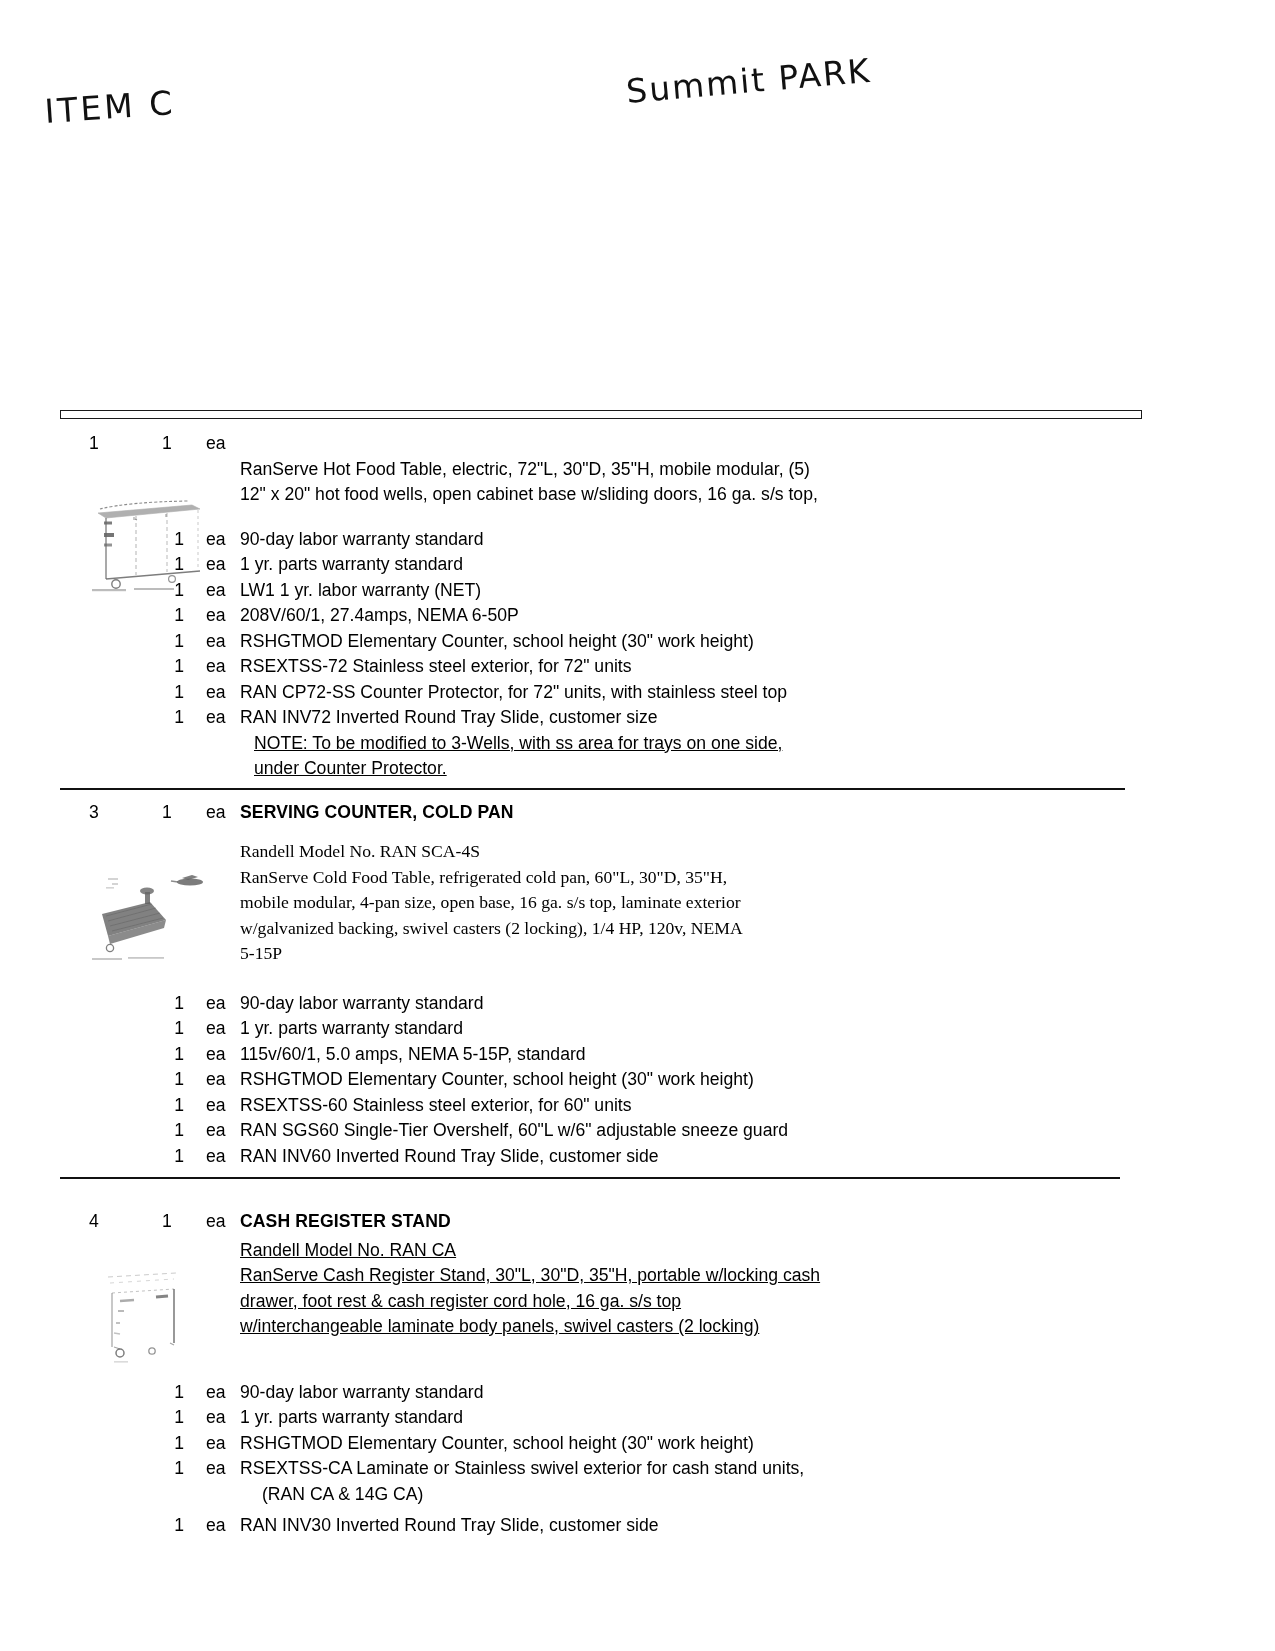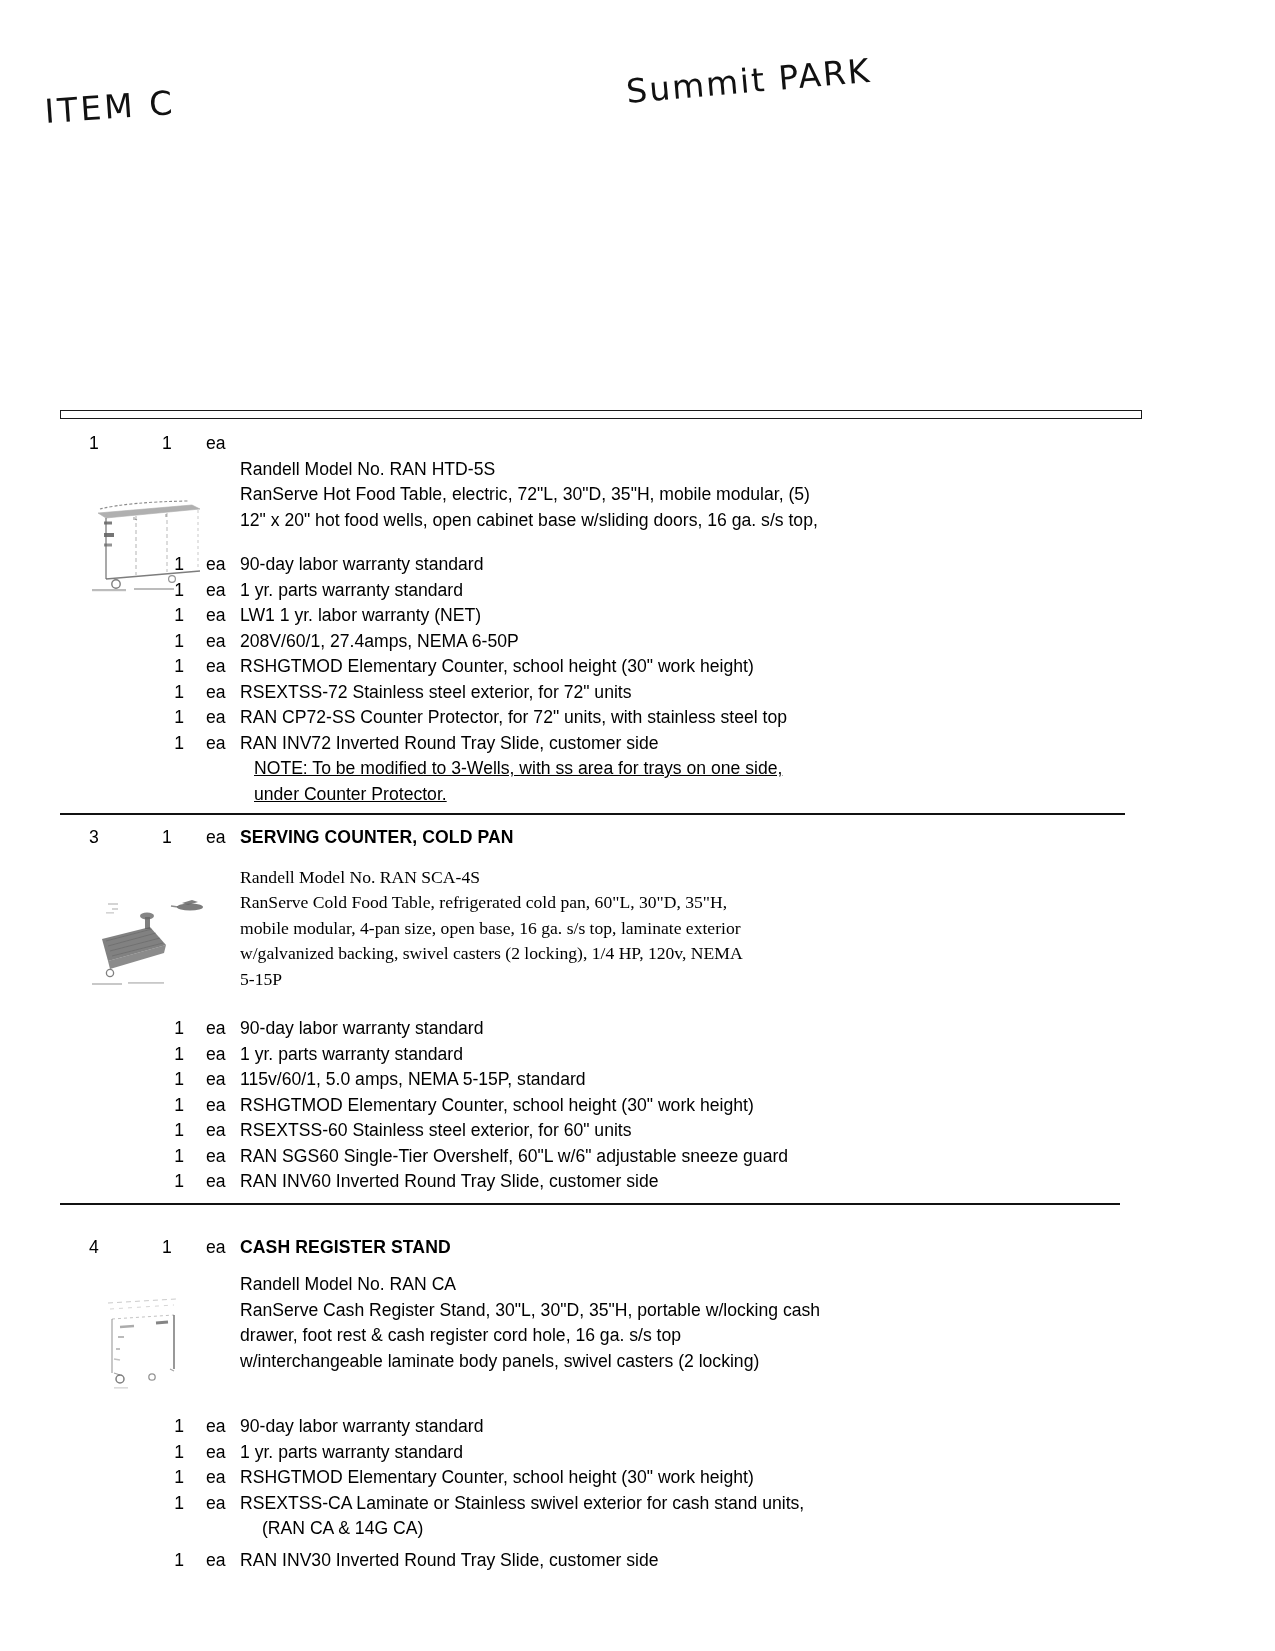--- a/index.html
+++ b/index.html
@@ -174,21 +174,20 @@
         </svg>
       </div>
 
       <div class="row">
         <div class="c-line">1</div>
         <div class="c-qty">1</div>
         <div class="c-uom">ea</div>
       </div>
 
       <div class="desc-body">
-        <div class="ln">Randell Model No. RAN HTD-5S</div>
         <div class="ln">RanServe Hot Food Table, electric, 72"L, 30"D, 35"H, mobile modular, (5)</div>
         <div class="ln">12" x 20" hot food wells, open cabinet base w/sliding doors, 16 ga. s/s top,</div>
       </div>
 
       <div class="opt-list">
         <div class="opt-row">
           <div class="o-qty">1</div>
           <div class="o-uom">ea</div>
           <div class="o-txt">90-day labor warranty standard</div>
         </div>
@@ -218,21 +217,21 @@
           <div class="o-txt">RSEXTSS-72 Stainless steel exterior, for 72" units</div>
         </div>
         <div class="opt-row">
           <div class="o-qty">1</div>
           <div class="o-uom">ea</div>
           <div class="o-txt">RAN CP72-SS Counter Protector, for 72" units, with stainless steel top</div>
         </div>
         <div class="opt-row">
           <div class="o-qty">1</div>
           <div class="o-uom">ea</div>
-          <div class="o-txt">RAN INV72 Inverted Round Tray Slide, customer side</div>
+          <div class="o-txt">RAN INV72 Inverted Round Tray Slide, customer size</div>
         </div>
         <div class="opt-row">
           <div class="o-qty"></div>
           <div class="o-uom"></div>
           <div class="o-txt">
             <span class="note-ind">NOTE: To be modified to 3-Wells, with ss area for trays on one side,</span>
             <span class="note-ind">under Counter Protector.</span>
           </div>
         </div>
       </div>
@@ -354,21 +353,21 @@
         </svg>
       </div>
 
       <div class="row">
         <div class="c-line">4</div>
         <div class="c-qty">1</div>
         <div class="c-uom">ea</div>
         <div class="c-desc bold">CASH REGISTER STAND</div>
       </div>
 
-      <div class="desc-body" style="margin-top:12px;">
+      <div class="desc-body" style="margin-top:3px;text-decoration:underline;">
         <div class="ln">Randell Model No. RAN CA</div>
         <div class="ln">RanServe Cash Register Stand, 30"L, 30"D, 35"H, portable w/locking cash</div>
         <div class="ln">drawer, foot rest &amp; cash register cord hole, 16 ga. s/s top</div>
         <div class="ln">w/interchangeable laminate body panels, swivel casters (2 locking)</div>
       </div>
 
       <div class="opt-list" style="margin-top:40px;">
         <div class="opt-row">
           <div class="o-qty">1</div>
           <div class="o-uom">ea</div>

